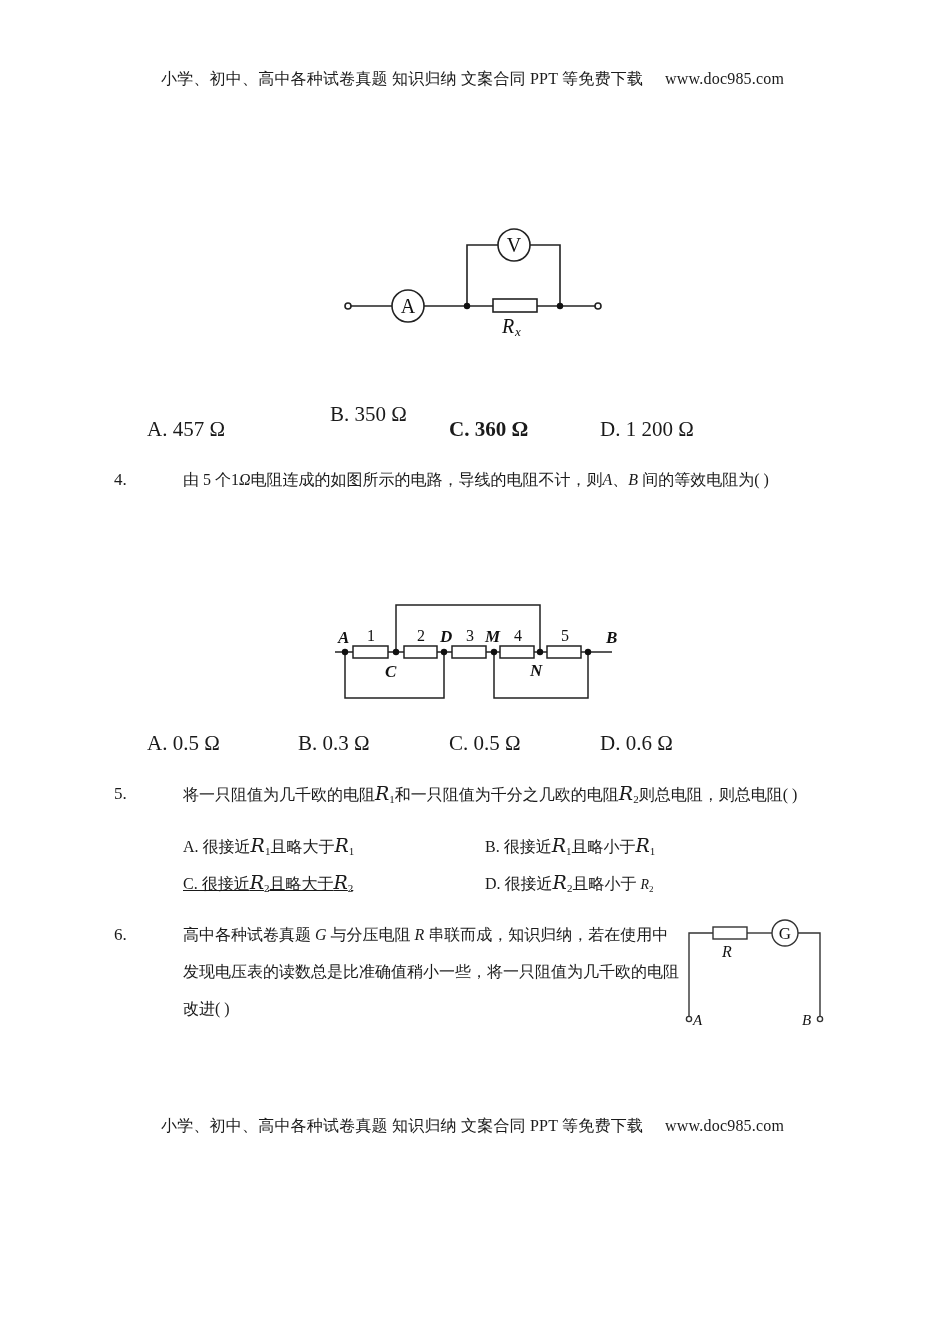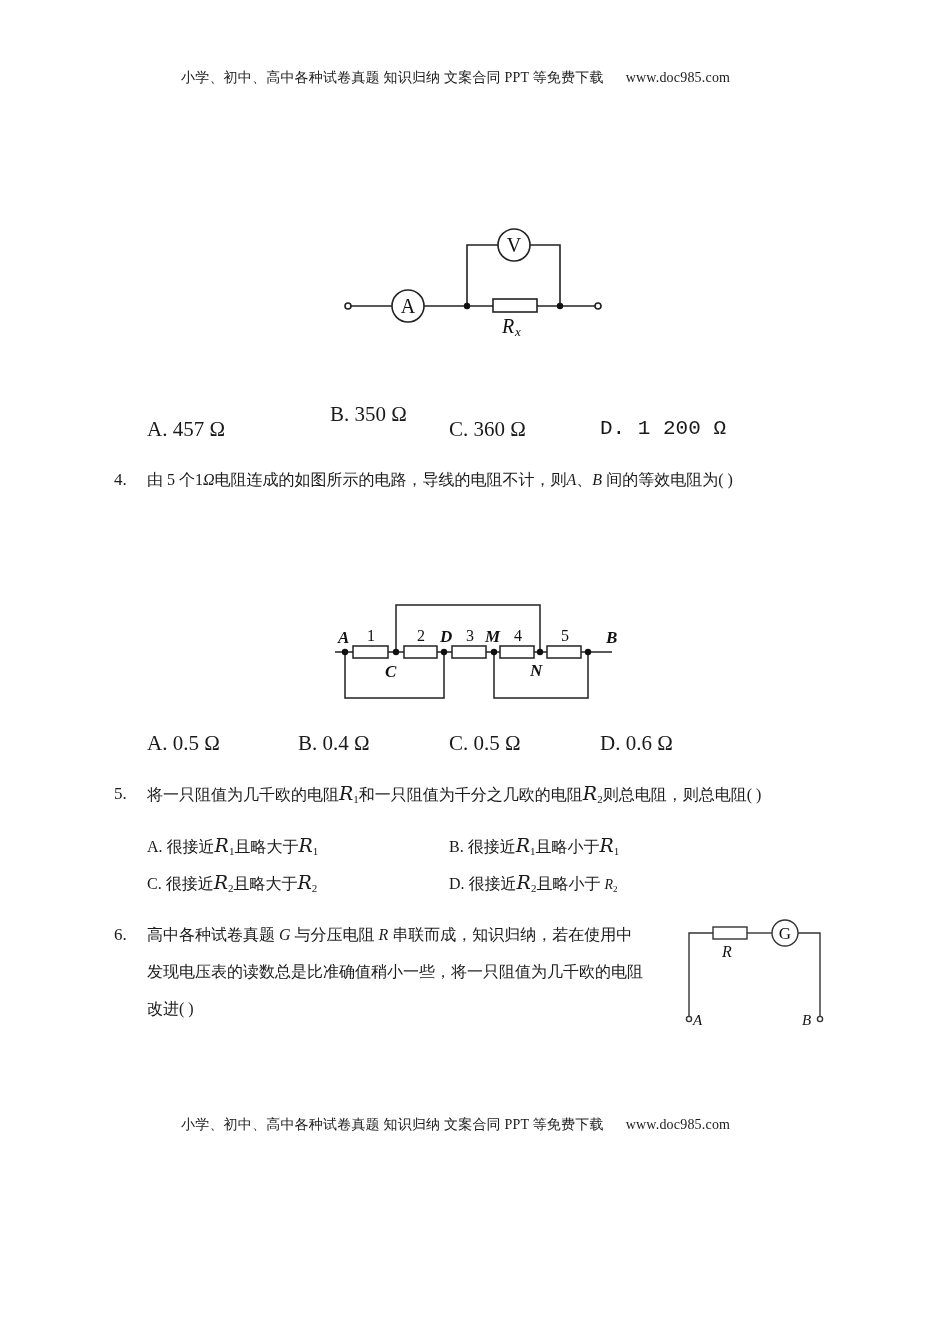--- a/index.html
+++ b/index.html
@@ -1,23 +1,23 @@
 <!DOCTYPE html>
 <html><head>
 <meta charset="utf-8">
 <style>
   html, body { margin: 0; padding: 0; background: #ffffff; }
   body { width: 950px; height: 1344px; position: relative; overflow: hidden;
          font-family: "Liberation Serif", "DejaVu Serif", serif; color: #1a1a1a; }
   .abs { position: absolute; white-space: nowrap; }
-  .header, .footer { font-size: 14px; letter-spacing: 0.2px; margin-left: 20px; }
+  .header, .footer { font-size: 16px; letter-spacing: 0.2px; }
   .header .url, .footer .url { margin-left: 22px; }
   .opt { font-size: 21px; }
   .qnum { font-size: 17px; }
-  .qtext { font-size: 16px; }
+  .qtext { font-size: 16px; margin-left: 36px; }
   .it { font-style: italic; }
   .R { font-style: italic; font-size: 19px; font-family: "DejaVu Serif", serif; }
   sub { font-size: 11px; vertical-align: -3px; }
   svg { position: absolute; overflow: visible; }
   svg text { font-family: "Liberation Serif", serif; }
 </style>
 </head>
 <body>
 
 <div class="abs header" style="left:161px; top:69px;">
@@ -40,22 +40,22 @@
   <circle cx="467" cy="306" r="3.2" fill="#111"></circle>
   <circle cx="560" cy="306" r="3.2" fill="#111"></circle>
   <text x="408" y="313" font-size="20" text-anchor="middle" fill="#111">A</text>
   <text x="514" y="252" font-size="20" text-anchor="middle" fill="#111">V</text>
   <text x="502" y="333" font-size="20" font-style="italic" fill="#111">R</text>
   <text x="515" y="336" font-size="13" font-style="italic" fill="#111">x</text>
 </svg>
 
 <div class="abs opt" style="left:147px; top:417px;">A. 457 Ω</div>
 <div class="abs opt" style="left:298px; top:402px;margin-left:32px;">B. 350 Ω</div>
-<div class="abs opt" style="left:449px; top:417px;">C. 360 Ω</div>
-<div class="abs opt" style="left:600px; top:417px;font-family:Liberation Mono, monospace;">D. 1 200 Ω</div>
+<div class="abs opt" style="left:449px; top:417px;font-weight:bold;">C. 360 Ω</div>
+<div class="abs opt" style="left:600px; top:417px;">D. 1 200 Ω</div>
 
 <div class="abs qnum" style="left:114px; top:470px;">4.</div>
 <div class="abs qtext" style="left:147px; top:470px;">
   <span>由 5 个1</span><span class="it">Ω</span><span>电阻连成的如图所示的电路，导线的电阻不计，则</span><span class="it">A</span><span>、</span><span class="it">B</span><span> 间的等效电阻为</span><span>( )</span>
 </div>
 
 <svg style="left:0; top:0;" width="950" height="720">
   <g stroke="#222" stroke-width="1.5" fill="none">
     <line x1="335" y1="652" x2="353" y2="652"></line>
     <rect x="353" y="646" width="35" height="12" fill="#fff"></rect>
@@ -91,36 +91,36 @@
   <g font-size="16" fill="#111" text-anchor="middle">
     <text x="371" y="641">1</text>
     <text x="421" y="641">2</text>
     <text x="470" y="641">3</text>
     <text x="518" y="641">4</text>
     <text x="565" y="641">5</text>
   </g>
 </svg>
 
 <div class="abs opt" style="left:147px; top:731px;">A. 0.5 Ω</div>
-<div class="abs opt" style="left:298px; top:731px;">B. 0.4 Ω</div>
+<div class="abs opt" style="left:298px; top:731px;">B. 0.3 Ω</div>
 <div class="abs opt" style="left:449px; top:731px;">C. 0.5 Ω</div>
 <div class="abs opt" style="left:600px; top:731px;">D. 0.6 Ω</div>
 
 <div class="abs qnum" style="left:114px; top:784px;">5.</div>
 <div class="abs qtext" style="left:147px; top:782px;">
   <span>将一只阻值为几千欧的电阻</span><span class="R">R</span><sub>1</sub><span>和一只阻值为千分之几欧的电阻</span><span class="R">R</span><sub>2</sub><span>则总电阻，则总电阻</span><span>( )</span>
 </div>
 
 <div class="abs qtext" style="left:147px; top:834px;">
   <span>A. 很接近</span><span class="R">R</span><sub>1</sub><span>且略大于</span><span class="R">R</span><sub>1</sub>
 </div>
 <div class="abs qtext" style="left:449px; top:834px;">
   <span>B. 很接近</span><span class="R">R</span><sub>1</sub><span>且略小于</span><span class="R">R</span><sub>1</sub>
 </div>
-<div class="abs qtext" style="left:147px; top:871px;">
+<div class="abs qtext" style="left:147px; top:871px;text-decoration:underline;">
   <span>C. 很接近</span><span class="R">R</span><sub>2</sub><span>且略大于</span><span class="R">R</span><sub>2</sub>
 </div>
 <div class="abs qtext" style="left:449px; top:871px;">
   <span>D. 很接近</span><span class="R">R</span><sub>2</sub><span>且略小于 </span><span class="it" style="font-size:14px;">R</span><sub style="font-size:9px;">2</sub>
 </div>
 
 <div class="abs qnum" style="left:114px; top:925px;">6.</div>
 <div class="abs qtext" style="left:147px; top:925px;">
   <span>高中各种试卷真题 </span><span class="it">G</span><span> 与分压电阻 </span><span class="it">R</span><span> 串联而成，知识归纳，若在使用中</span>
 </div>

